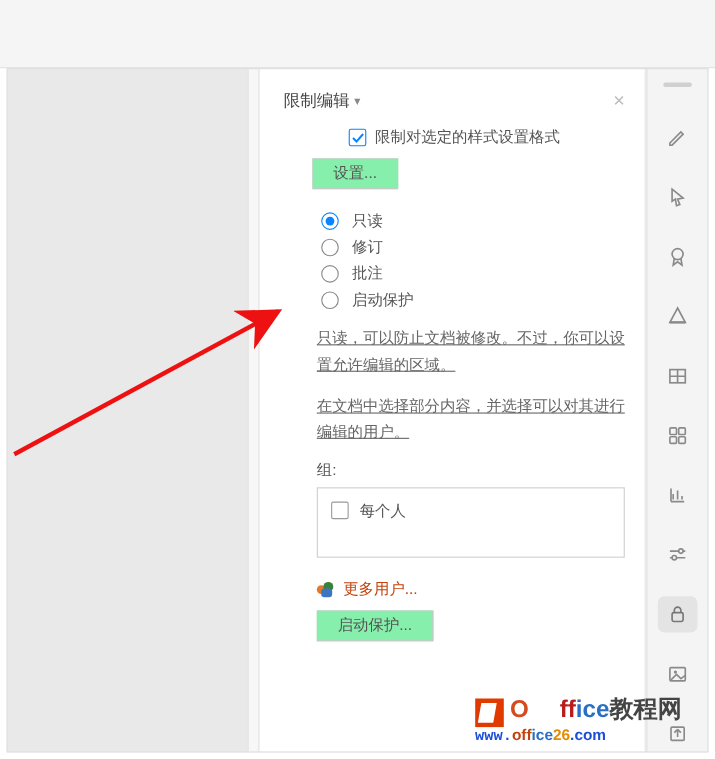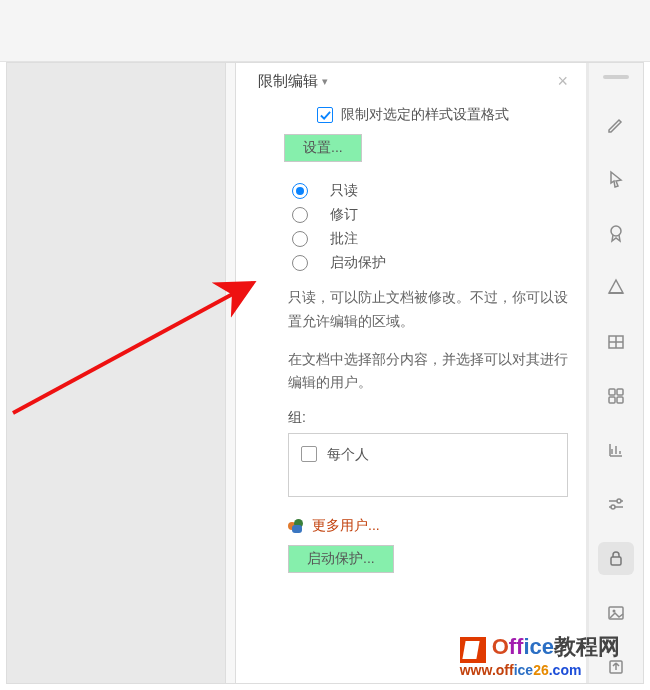--- a/index.html
+++ b/index.html
@@ -27,21 +27,21 @@
       position: absolute;
       left: 0; top: 0; bottom: 0;
       width: 216px;
       background: #e9e9e9;
     }
     .panel {
       position: absolute;
       left: 229px; top: 0; bottom: 0;
       width: 350px;
       background: #fff;
-      padding: 8px 18px 14px 22px;
+      padding: 18px 18px 14px 22px;
     }
     .side-rail {
       position: absolute;
       right: 0; top: 0; bottom: 0;
       width: 54px;
       background: #f4f4f4;
       display: flex; flex-direction: column; align-items: center;
       gap: 22px;
       padding-top: 12px;
     }
@@ -64,28 +64,28 @@
     .checkbox {
       width:16px; height:16px; border:1.5px solid #0a84ff; border-radius:2px;
       display:flex; align-items:center; justify-content:center; background:#fff;
     }
     .checkbox svg { width:11px; height:11px; }
     .btn {
       border:1px solid #c8c8c8; background:#86efac; padding:4px 18px;
       font-size:14px; color:#555; cursor:pointer;
     }
     .indent1 { margin-left: 26px; }
-    .radio-row { display:flex; align-items:center; gap:22px; margin:6px 0 6px 34px;}
+    .radio-row { display:flex; align-items:center; gap:12px; margin:6px 0 6px 34px;}
     .radio {
       width:16px; height:16px; border:1.5px solid #888; border-radius:50%;
       display:flex; align-items:center; justify-content:center; background:#fff;
     }
     .radio.checked { border-color:#0a84ff; }
     .radio.checked::after { content:""; width:8px; height:8px; background:#0a84ff; border-radius:50%; }
-    .desc { color:#666; line-height:1.7; margin:14px 0 14px 30px; }
+    .desc { color:#666; line-height:1.7; margin:14px 0 14px 30px;text-decoration:underline; }
     .group-label { margin-left:30px; margin-top:6px; }
     .group-box {
       border:1px solid #cfcfcf; margin:6px 0 8px 30px; padding:12px 12px;
       display:flex; align-items:flex-start; gap:10px; height:64px;
     }
     .group-box .cb-empty { width:16px; height:16px; border:1.5px solid #999; border-radius:2px; background:#fff; }
     .more-users { display:flex; align-items:center; gap:6px; margin:20px 0 10px 30px; color:#c2410c;}
     .people-icon { position:relative; width:18px; height:14px;}
     .people-icon .p1{position:absolute;left:0;top:3px;width:8px;height:8px;border-radius:50%;background:#e07a2e;}
     .people-icon .p2{position:absolute;left:6px;top:0;width:9px;height:9px;border-radius:50%;background:#3a7f3a;}
@@ -107,24 +107,24 @@
     }
     .watermark .logo-box{
       display:inline-block; width:26px; height:26px; background:#e03a00;
       vertical-align:middle; position:relative; margin-right:2px;
     }
     .watermark .logo-box::after{
       content:""; position:absolute; left:4px; top:4px; width:14px; height:18px;
       background:#fff; transform:skewX(-10deg);
     }
     .watermark .l1{ font-size:22px; font-weight:bold; }
-    .watermark .l1 .c1{ color:#d64a1f;} .watermark .l1 .c2{color:#a21caf;}
+    .watermark .l1 .c1{ color:#d64a1f;} .watermark .l1 .c2{color:#b91c1c;margin-left:28px;}
     .watermark .l1 .c3{ color:#2b6fc4;} .watermark .l1 .c4{color:#444;}
     .watermark .l2{ font-size:14px; font-weight:bold;}
-    .watermark .l2 .u1{color:#c2410c;} .watermark .l2 .u2{color:#c2410c;}
+    .watermark .l2 .u1{color:#1d4ed8;font-family:Liberation Mono, monospace;} .watermark .l2 .u2{color:#c2410c;}
     .watermark .l2 .u3{color:#2b6fc4;} .watermark .l2 .u4{color:#e68a00;} .watermark .l2 .u5{color:#1d4ed8;}
     .sec-space { height:14px; }
   </style>
 </head>
 <body>
 
 <div class="top-bar"></div>
 
 <div class="outer">
   <div class="doc-area"></div>

